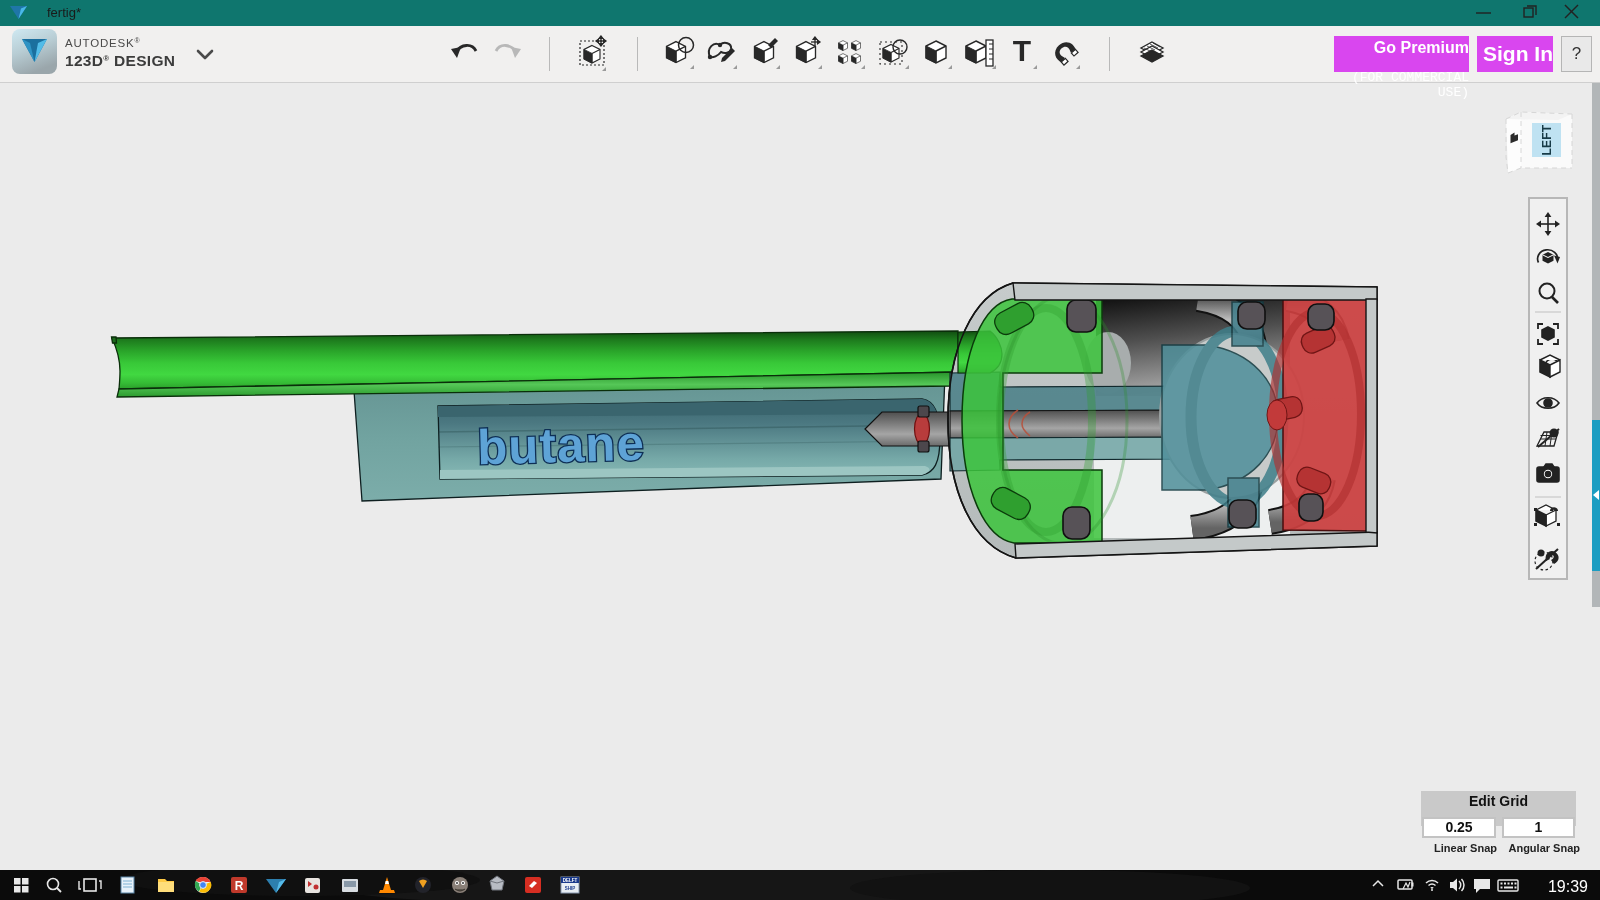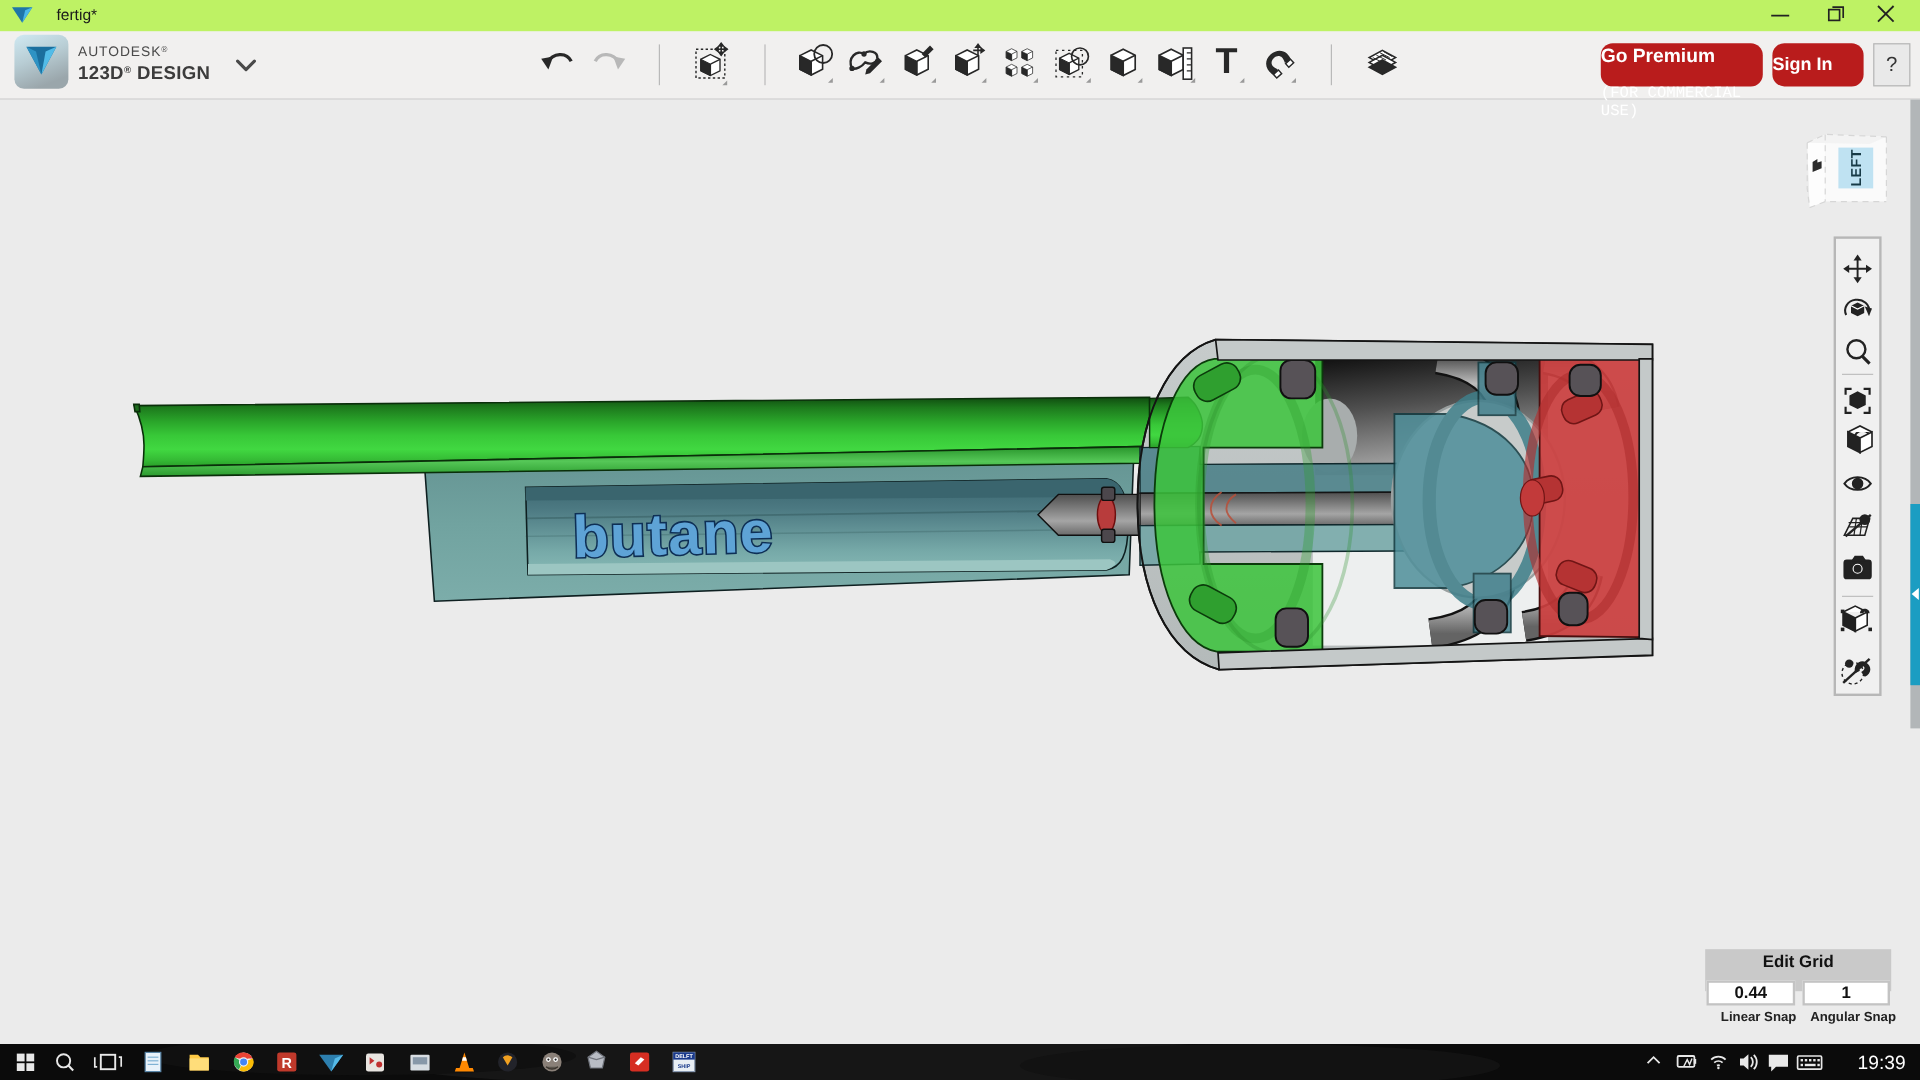--- a/index.html
+++ b/index.html
@@ -1,28 +1,28 @@
 <!DOCTYPE html>
 <html><head>
 <meta charset="utf-8">
 <style>
   html,body{margin:0;padding:0;width:1600px;height:900px;overflow:hidden;
     font-family:"Liberation Sans",sans-serif;}
   #app{position:relative;width:1600px;height:900px;background:#ebebeb;}
   
-  #titlebar{position:absolute;left:0;top:0;width:1600px;height:40px;background:#bef264;}
+  #titlebar{position:absolute;left:0;top:0;width:1600px;height:40px;background:#0f766e;}
   #titletext{position:absolute;left:47px;top:5px;font-size:13px;color:#1a1a1a;}
   
   #toolbar{position:absolute;left:0;top:26px;width:1600px;height:56px;background:#f1f0ef;border-bottom:1px solid #cfcfcf;}
   .sep{position:absolute;top:11px;width:1px;height:34px;background:#b9b9b9;}
-  .btn-blue{position:absolute;top:10px;background:#b91c1c;color:#fff;text-align:left;cursor:default;border-radius:10px;}
+  .btn-blue{position:absolute;top:10px;background:#d946ef;color:#fff;text-align:right;cursor:default;}
   #gopremium{left:1334px;width:135px;height:36px;}
   #gopremium .l1{font-size:16px;font-weight:bold;margin-top:3px;}
   #gopremium .l2{font-size:13px;margin-top:13px;font-family:Liberation Mono, monospace;}
-  #signin{left:1477px;width:76px;height:36px;font-size:15px;font-weight:bold;line-height:36px;}
+  #signin{left:1477px;width:76px;height:36px;font-size:21px;font-weight:bold;line-height:36px;}
   #helpbtn{position:absolute;left:1561px;top:10px;width:31px;height:36px;background:#e9e9e9;border:1px solid #b5b5b5;box-sizing:border-box;color:#333;font-size:17px;text-align:center;line-height:34px;}
   
   #canvas{position:absolute;left:0;top:83px;width:1600px;height:787px;}
   #rightstrip{position:absolute;left:1592px;top:0px;width:8px;height:524px;background:#b2b6b8;}
   #bluetab{position:absolute;left:1592px;top:337px;width:8px;height:151px;background:#1b9dc2;}
   #bluetab:after{content:"";position:absolute;left:1px;top:70px;border-top:5px solid transparent;border-bottom:5px solid transparent;border-right:6px solid #fff;}
   
   #rtools{position:absolute;left:1528px;top:114px;width:40px;height:383px;background:#f0f0f0;border:2px solid #b7b7b7;box-sizing:border-box;}
   
   #editgrid{position:absolute;left:1421px;top:708px;width:155px;}
@@ -456,21 +456,21 @@
         <g transform="translate(20,362)">
           <circle cx="-4" cy="2" r="9" stroke-dasharray="2.5 2.5" stroke-width="1.2"></circle>
           <path d="M-2,2 C-4,-5 2,-10 7,-7 C12,-4 12,2 6,5 L3,1 C7,-1 6,-4 4,-4 C1,-4 1,-1 2,0 Z" fill="#222" stroke="none"></path>
           <circle cx="-7" cy="-6" r="3.5" fill="#222" stroke="none"></circle>
           <line x1="-12" y1="10" x2="10" y2="-10" stroke-width="2"></line>
         </g>
       </g>
     </svg>
     <div id="editgrid">
       <div id="eg-head">Edit Grid</div>
-      <div class="eg-in" style="left:1px;width:74px;">0.44</div>
+      <div class="eg-in" style="left:1px;width:74px;">0.25</div>
       <div class="eg-in" style="left:81px;width:73px;">1</div>
       <div class="eg-lab" style="left:1px;">Linear&nbsp;Snap</div>
       <div class="eg-lab" style="left:84px;">Angular&nbsp;Snap</div>
     </div>
   </div>
 
   <div id="taskbar">
     <div id="tb-active"></div>
     <svg width="1600" height="30" style="position:absolute;left:0;top:0">
       <rect x="0" y="0" width="1600" height="30" fill="#0b0b0b"></rect>

